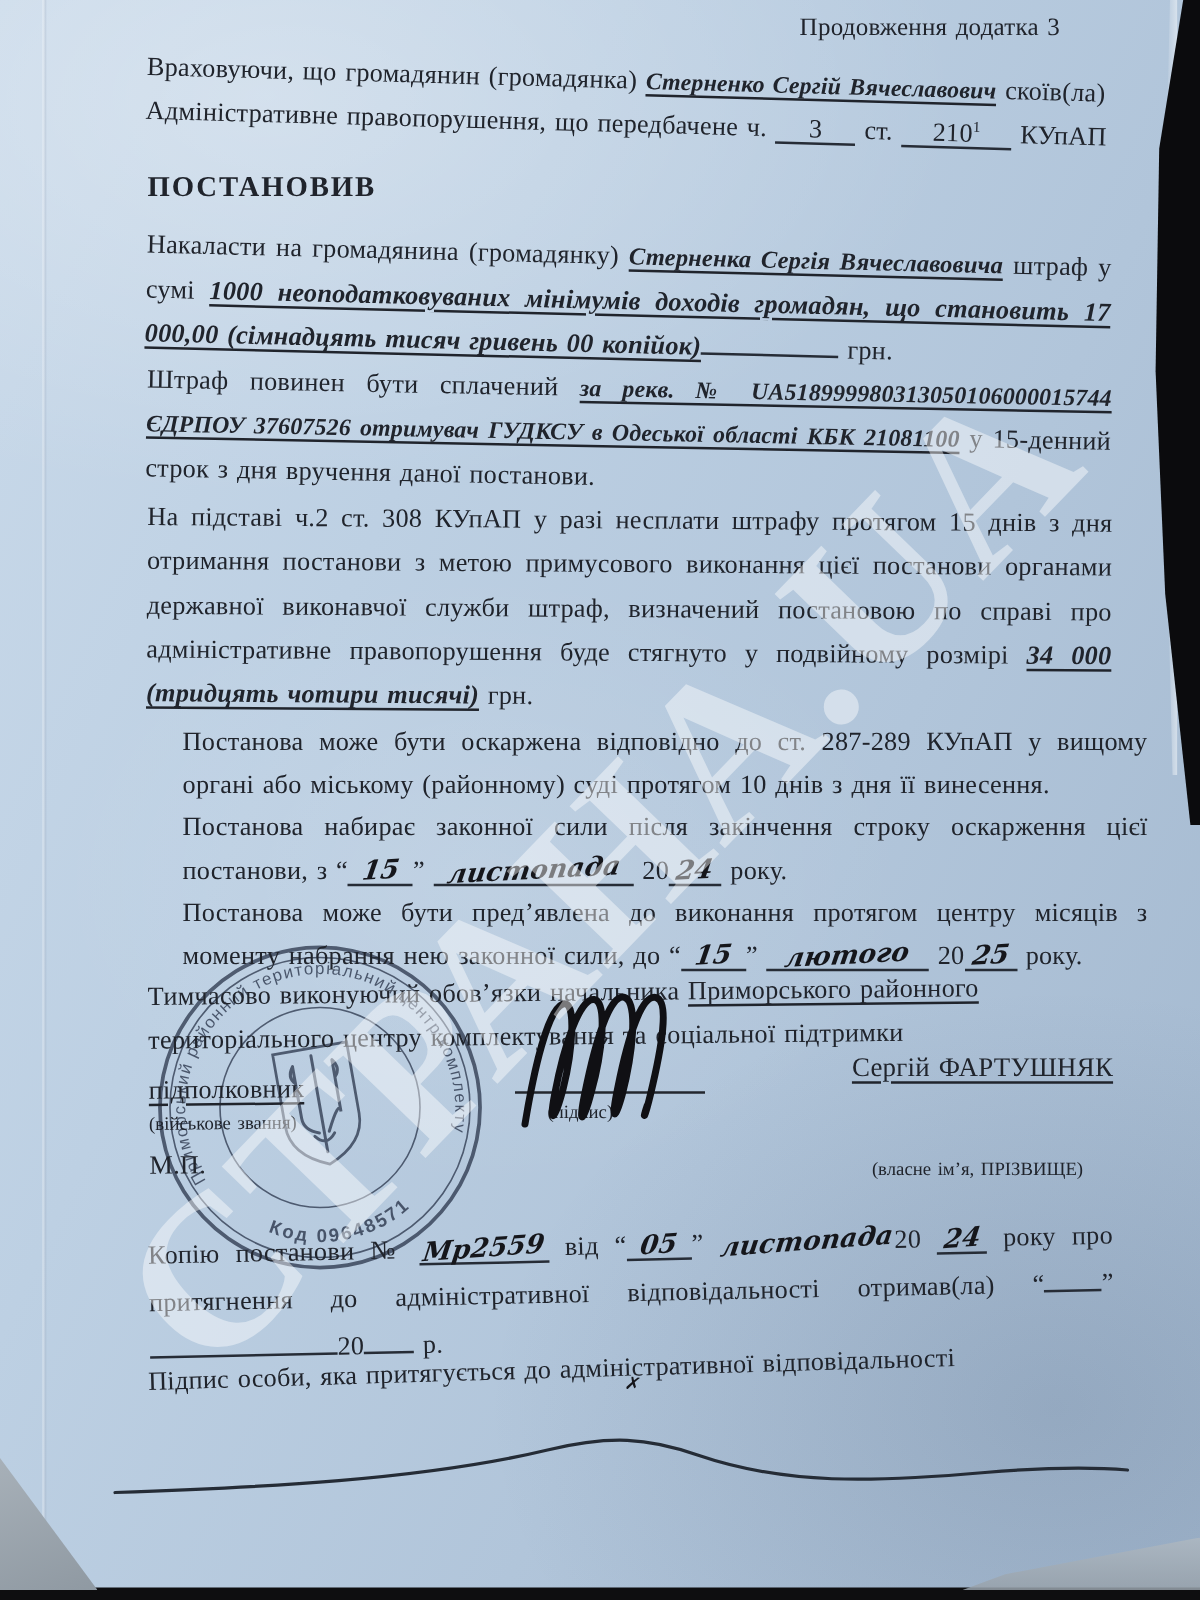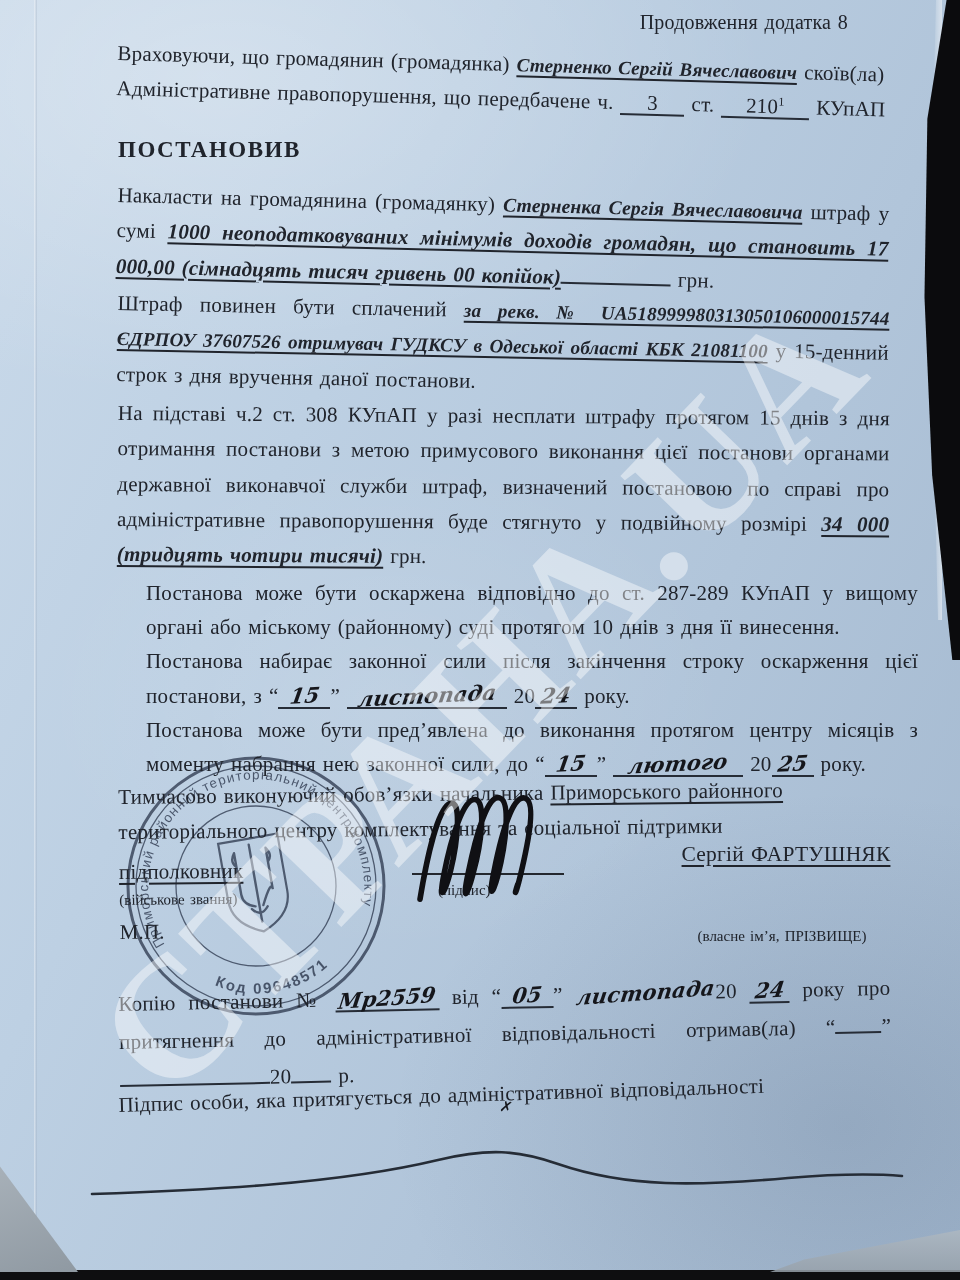--- a/index.html
+++ b/index.html
@@ -75,21 +75,21 @@
     text-align:center;pointer-events:none;
     font-family:"Liberation Serif",serif;font-weight:700;font-size:172px;line-height:230px;
     color:rgba(255,255,255,0.44);letter-spacing:2px;white-space:nowrap;}
 </style>
 </head>
 <body>
 
 <div class="paper"></div>
 <div class="fold-line"></div>
 
-<div class="blk page-label">Продовження додатка 8</div>
+<div class="blk page-label">Продовження додатка 3</div>
 
 <div class="blk" style="top:36px;transform:rotate(1.6deg);">
   <div><span>Враховуючи, що громадянин (громадянка)</span>
     <span class="fill" style="font-size:19px;">Стерненко Сергій Вячеславович</span>
     <span>скоїв(ла)</span></div>
   <div><span>Адміністративне правопорушення, що передбачене ч.</span>
     <span class="slot" style="min-width:64px;"><span>3</span></span>
     <span>ст.</span>
     <span class="slot" style="min-width:88px;"><span>210</span><sup>1</sup></span>
     <span>КУпАП</span></div>

